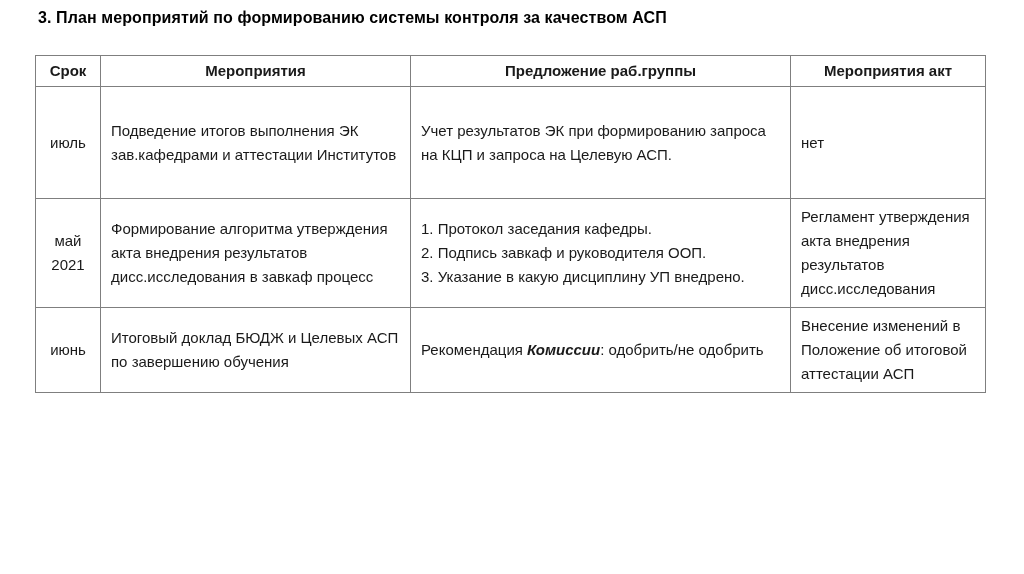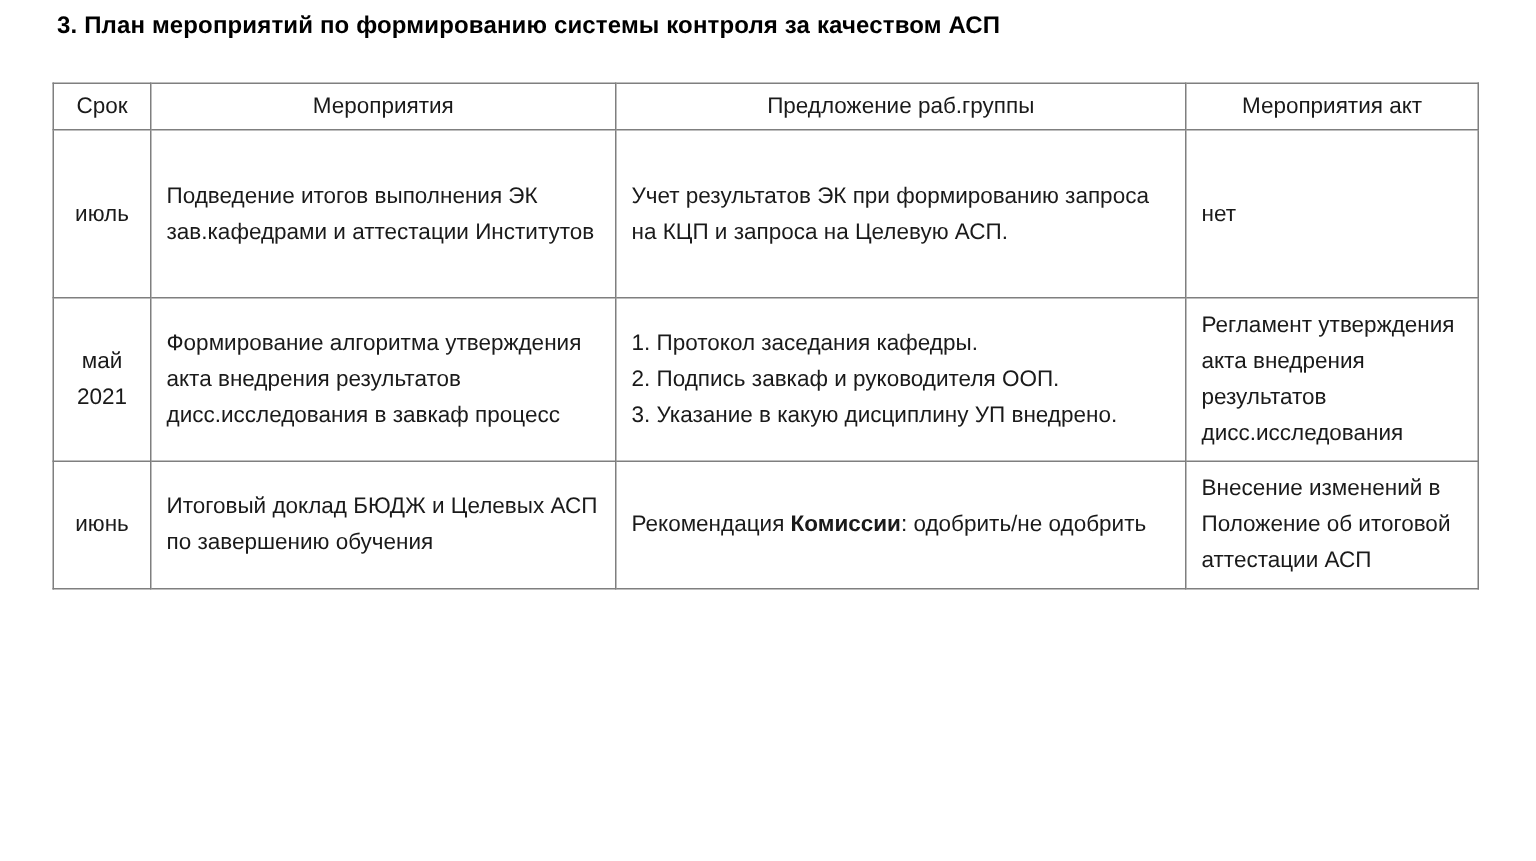--- a/index.html
+++ b/index.html
@@ -30,36 +30,36 @@
     table-layout: fixed;
     font-size: 15px;
   }
   .plan-table th, .plan-table td {
     border: 1px solid #7f7f7f;
     vertical-align: middle;
     padding: 6px 10px;
     line-height: 1.6;
   }
   .plan-table th {
-    font-weight: normal;
+    font-weight: bold;
     height: 30px;
     padding: 3px 6px;
   }
   .plan-table td.cell-term {
     text-align: center;
     padding: 22px 4px;
   }
   tr.row-1 { height: 112px; }
   tr.row-2 { height: 100px; }
   tr.row-3 { height: 84px; }
   .col-term { width: 65px; }
   .col-activity { width: 310px; }
   .col-proposal { width: 380px; }
   .col-act { width: 195px; }
-  .bold { font-weight: bold; }
+  .bold { font-weight: bold; font-style: italic; }
 </style>
 </head>
 <body>
 
 <div class="slide">
 
   <div class="title">3. План мероприятий по формированию системы контроля за качеством АСП</div>
 
   <table class="plan-table">
     <colgroup>

